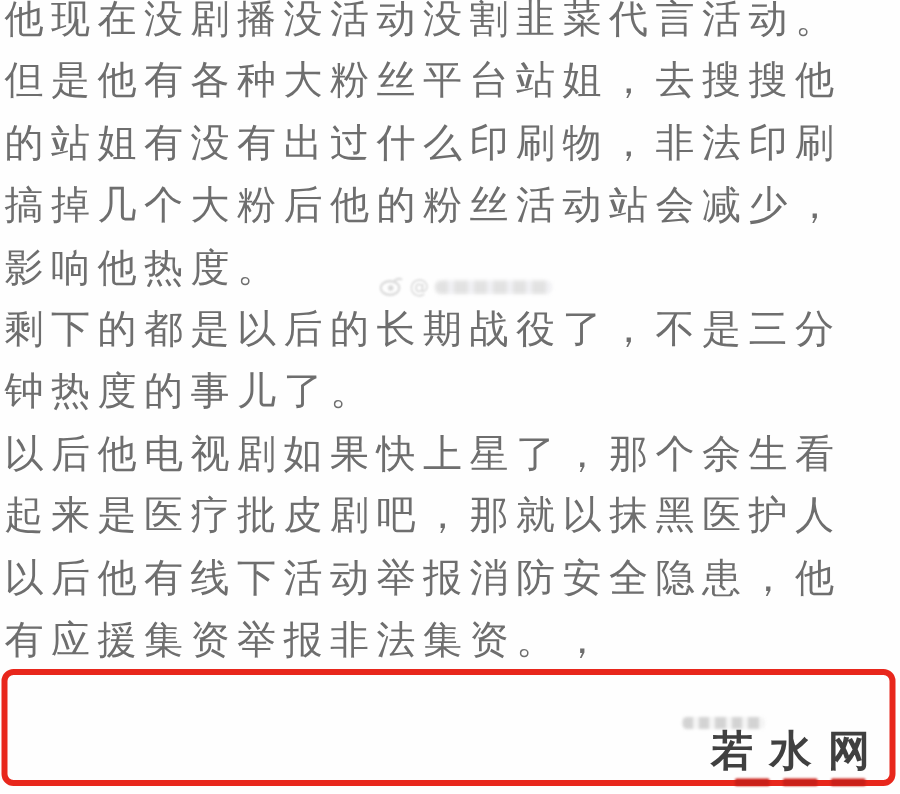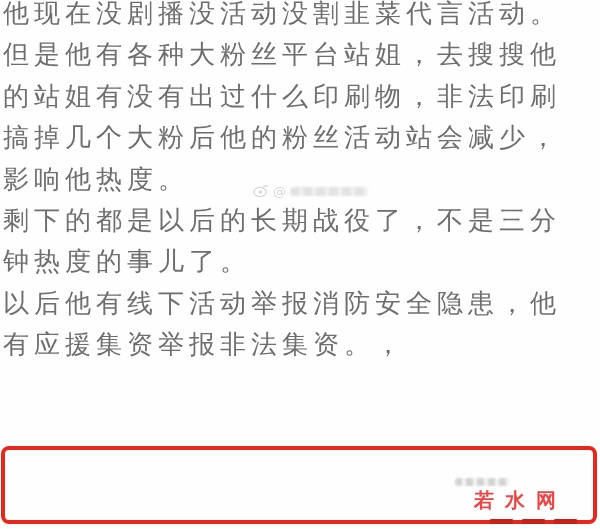--- a/index.html
+++ b/index.html
@@ -78,24 +78,24 @@
     z-index: 3;
   }
   
   .site-watermark {
     position: absolute;
     left: 474px; top: 484px;
     z-index: 4;
     text-align: left;
   }
   .site-name {
-    font-size: 20px;
+    font-size: 28px;
     font-weight: bold;
     letter-spacing: 11px;
-    color: #ef4444;
+    color: #404040;
     line-height: 33px;
     white-space: nowrap;
   }
   .site-sub {
     display: flex;
     gap: 9px;
     margin-top: 2px;
     margin-left: 16px;
   }
   .site-sub .sub-word {
@@ -111,20 +111,22 @@
 <div class="page">
 
   <div class="text-block">
     <div class="line">他现在没剧播没活动没割韭菜代言活动。</div>
     <div class="line">但是他有各种大粉丝平台站姐，去搜搜他</div>
     <div class="line">的站姐有没有出过什么印刷物，非法印刷</div>
     <div class="line">搞掉几个大粉后他的粉丝活动站会减少，</div>
     <div class="line">影响他热度。</div>
     <div class="line">剩下的都是以后的长期战役了，不是三分</div>
     <div class="line">钟热度的事儿了。</div>
+    <div class="line">以后他电视剧如果快上星了，那个余生看</div>
+    <div class="line">起来是医疗批皮剧吧，那就以抹黑医护人</div>
     <div class="line">以后他有线下活动举报消防安全隐患，他</div>
     <div class="line">有应援集资举报非法集资。，</div>
   </div>
 
   <div class="highlight-box"></div>
 
   <div class="weibo-watermark">
     <svg width="16" height="14" viewBox="0 0 16 14">
       <ellipse cx="7" cy="8" rx="6.2" ry="4.6" fill="none" stroke="#d8d8d8" stroke-width="1.4"></ellipse>
       <circle cx="7.5" cy="8" r="1.8" fill="#d8d8d8"></circle>

